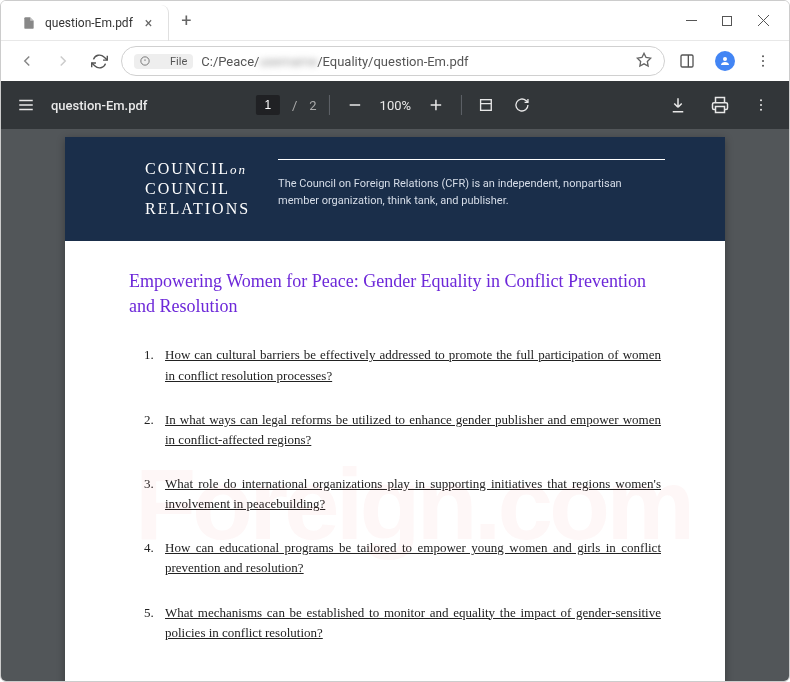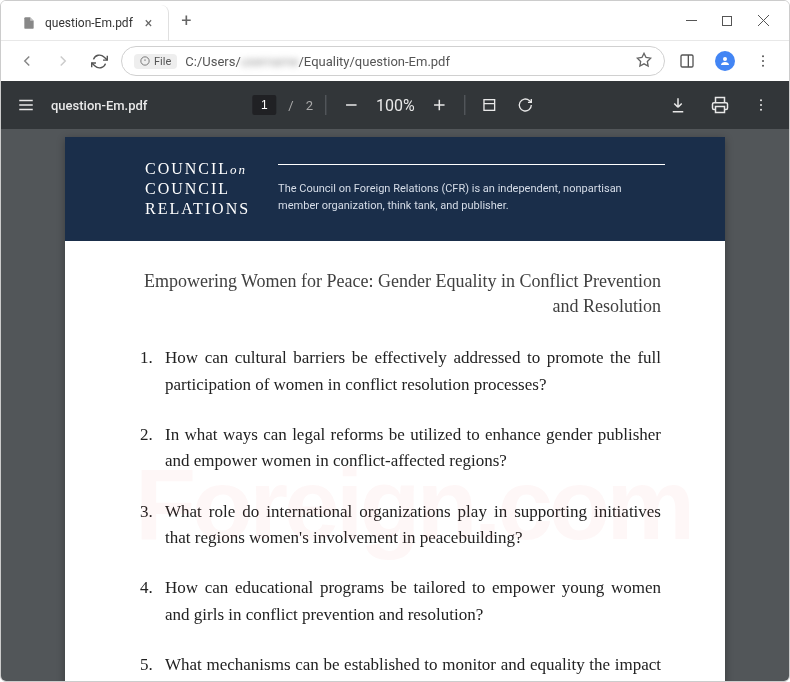--- a/index.html
+++ b/index.html
@@ -13,55 +13,55 @@
 .tab-close { font-size: 14px; color: #666; cursor: pointer; padding: 0 4px; }
 .new-tab { font-size: 18px; color: #666; padding: 0 12px; cursor: pointer; }
 .window-controls { margin-left: auto; display: flex; gap: 8px; padding-right: 12px; }
 .win-btn { width: 28px; height: 28px; display: flex; align-items: center; justify-content: center; color: #555; cursor: pointer; }
 
 
 .addrbar { height: 40px; display: flex; align-items: center; gap: 8px; padding: 0 12px; background: #fff; }
 .nav-btn { width: 28px; height: 28px; display: flex; align-items: center; justify-content: center; color: #888; border-radius: 50%; }
 .nav-btn.active { color: #555; }
 .addr-input { flex: 1; height: 30px; border: 1px solid #d0d0d0; border-radius: 15px; display: flex; align-items: center; padding: 0 12px; font-size: 13px; color: #555; gap: 8px; }
-.addr-chip { background: #eee; border-radius: 4px; padding: 1px 6px; font-size: 11px; display: flex; align-items: center; gap: 4px; }
+.addr-chip { background: #eee; border-radius: 4px; padding: 1px 6px; font-size: 11px; display: flex; align-items: center; gap: 20px; }
 .addr-path { color: #555; }
 .addr-blur { filter: blur(3px); color: #999; }
 .right-icons { display: flex; gap: 10px; align-items: center; }
 .right-icon { width: 28px; height: 28px; display: flex; align-items: center; justify-content: center; color: #555; }
 .profile-dot { width: 20px; height: 20px; border-radius: 50%; background: #4285f4; display: flex; align-items: center; justify-content: center; }
 
 
 .pdf-toolbar { height: 48px; background: #323639; display: flex; align-items: center; padding: 0 16px; color: #e8e8e8; font-size: 13px; gap: 16px; }
 .menu-icon { cursor: pointer; display:flex; }
 .pdf-name { font-weight: 500; }
 .pdf-center { margin-left: auto; margin-right: auto; display: flex; align-items: center; gap: 12px; position: absolute; left: 50%; transform: translateX(-50%); }
 .page-input { width: 24px; height: 20px; background: #202124; color: #fff; border: none; text-align: center; font-size: 12px; border-radius: 2px; }
 .page-sep { color: #aaa; }
 .tb-divider { width: 1px; height: 20px; background: #5f6368; }
 .tb-btn { cursor: pointer; color: #e8e8e8; display: flex; align-items: center; padding: 4px; }
-.zoom-val { font-size: 16px; }
+.zoom-val { font-size: 13px; }
 .pdf-right { margin-left: auto; display: flex; gap: 16px; align-items: center; }
 
 
 .pdf-viewport { height: calc(682px - 40px - 40px - 48px); background: #525659; overflow-y: scroll; position: relative; padding: 8px 0 0 0; }
 .pdf-viewport::-webkit-scrollbar { width: 16px; }
 .pdf-viewport::-webkit-scrollbar-track { background: #f1f1f1; }
 .pdf-viewport::-webkit-scrollbar-thumb { background: #c1c1c1; border-radius: 2px; }
 .page { width: 660px; margin: 0 auto 16px; background: #fff; box-shadow: 0 2px 8px rgba(0,0,0,0.3); }
 
 
-.doc-header { background: #1a2e4a; color: #fff; padding: 22px 60px 22px 80px; display: flex; gap: 28px; align-items: center; }
+.doc-header { background: #1a2e4a; color: #fff; padding: 22px 60px 22px 80px; display: flex; gap: 28px; }
 .logo-text { font-family: Georgia, serif; font-size: 16px; letter-spacing: 2px; line-height: 1.25; }
 .logo-text .on { font-style: italic; font-size: 13px; text-transform: lowercase; }
 .header-right { border-top: 1px solid #fff; padding-top: 16px; font-size: 11px; line-height: 1.5; flex: 1; color: #d6dde8; }
 .doc-body { padding: 28px 64px 40px 64px; }
-.doc-title { font-family: Georgia, 'Times New Roman', serif; font-size: 18px; color: #404040; margin-bottom: 26px; line-height: 1.4; text-align: right; }
+.doc-title { font-family: Georgia, 'Times New Roman', serif; font-size: 18px; color: #6d28d9; margin-bottom: 26px; line-height: 1.4; }
 .q-list { list-style: decimal; padding-left: 28px; }
-.q-list li { font-family: Georgia, 'Times New Roman', serif; font-size: 17px; color: #222; margin-bottom: 24px; line-height: 1.55; text-align: justify; padding-left: 8px; }
+.q-list li { font-family: Georgia, 'Times New Roman', serif; font-size: 13px; color: #222; margin-bottom: 24px; line-height: 1.55; text-align: justify; padding-left: 8px; text-decoration: underline; }
 
 
 .wm { position: absolute; left: 70px; top: 310px; font-size: 100px; font-weight: 700; color: rgba(220, 50, 60, 0.04); font-family: sans-serif; pointer-events: none; letter-spacing: -4px; }
 </style>
 </head>
 <body>
 
 <div class="titlebar">
   <div class="tab">
     <span class="tab-icon">
@@ -113,21 +113,21 @@
   <div class="addr-input">
     <span class="addr-chip">
       <svg width="10" height="10" viewBox="0 0 24 24" fill="none" stroke="#666" stroke-width="2">
           <circle cx="12" cy="12" r="10"></circle>
           <line x1="12" y1="8" x2="12" y2="12"></line>
           <line x1="12" y1="16" x2="12.01" y2="16"></line>
         </svg>
       <span>File</span>
     </span>
     <span class="addr-path">
-      <span>C:/Users/</span><span class="addr-blur">username</span><span>/Equality/question-Em.pdf</span>
+      <span>C:/Peace/</span><span class="addr-blur">username</span><span>/Equality/question-Em.pdf</span>
     </span>
     <span style="margin-left:auto"><svg width="16" height="16" viewBox="0 0 24 24" fill="none" stroke="#666" stroke-width="2">
           <polygon points="12 2 15.09 8.26 22 9.27 17 14.14 18.18 21.02 12 17.77 5.82 21.02 7 14.14 2 9.27 8.91 8.26 12 2"></polygon>
         </svg></span>
   </div>
   <div class="right-icons">
     <span class="right-icon">
         <svg width="16" height="16" viewBox="0 0 24 24" fill="none" stroke="#555" stroke-width="2">
           <rect x="3" y="3" width="18" height="18" rx="2"></rect>
           <line x1="14" y1="3" x2="14" y2="21"></line>

